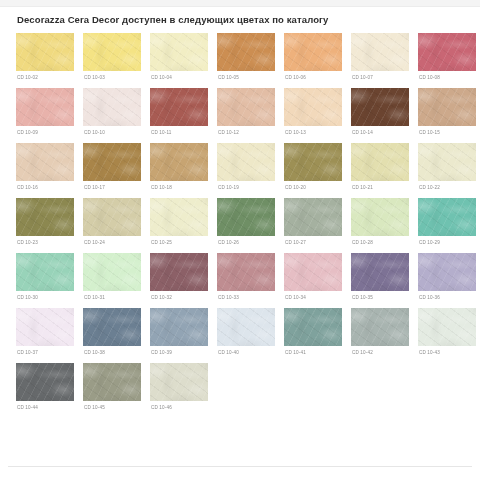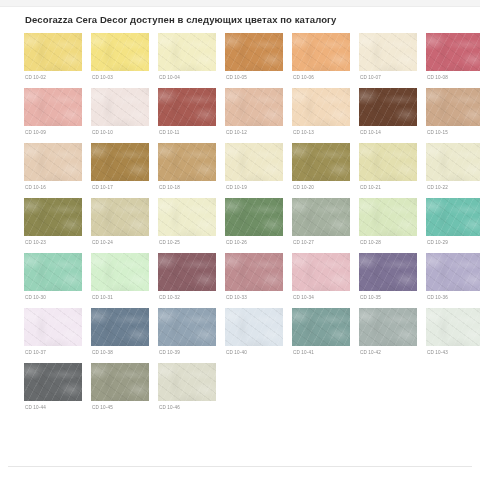--- a/index.html
+++ b/index.html
@@ -33,21 +33,21 @@
     border-bottom: 1px solid #ececec;
     box-sizing: border-box;
   }
 
   .content {
     position: absolute;
     left: 0;
     top: 8px;
     width: 480px;
     box-sizing: border-box;
-    padding: 0 24px;
+    padding: 0 16px;
   }
 
   .catalog-heading {
     font-size: 9.5px;
     font-weight: bold;
     color: #2e2e2e;
     letter-spacing: 0.1px;
     line-height: 12px;
     margin: 6px 0 7px 1px;
     white-space: nowrap;

